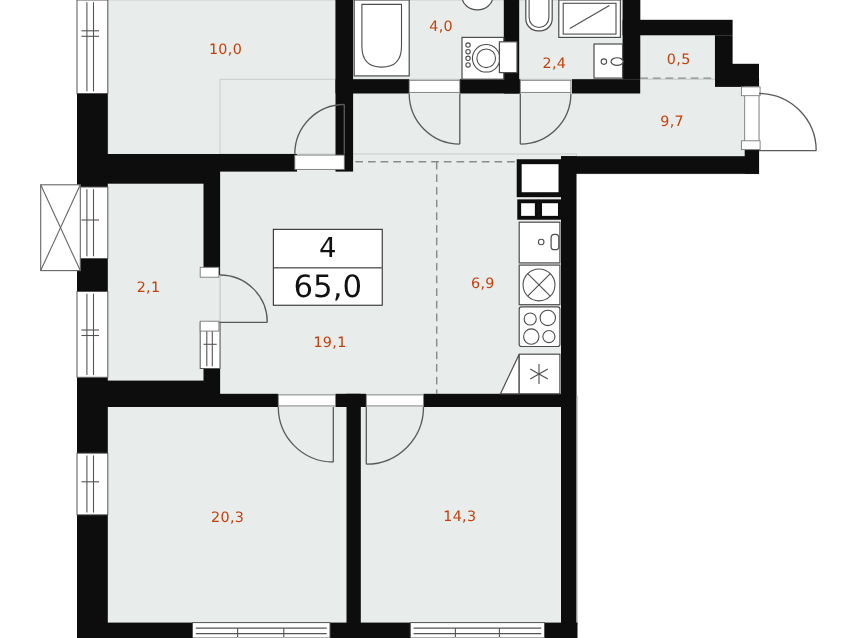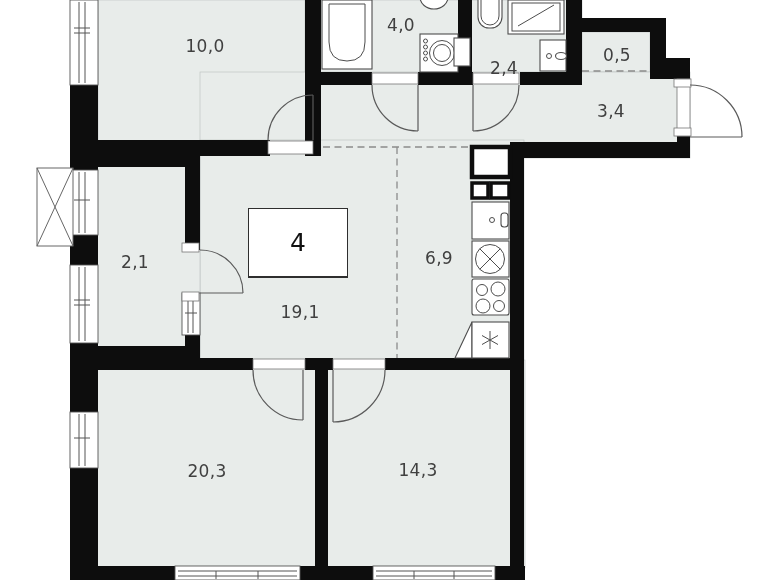--- a/index.html
+++ b/index.html
@@ -20,21 +20,21 @@
   .fixture{fill:#fff;stroke:var(--line);stroke-width:1.1;}
   .fixline{fill:none;stroke:var(--line);stroke-width:1;}
   .door{fill:none;stroke:#5a5a5a;stroke-width:1.2;}
   .sill{fill:#fff;stroke:#777;stroke-width:0.8;}
   .winbox{fill:#fff;stroke:#555;stroke-width:0.9;}
   .winline{fill:none;stroke:#555;stroke-width:1;}
   .vent{fill:#fff;stroke:var(--wall);stroke-width:4.5;}
   .vent2{fill:#fff;stroke:var(--wall);stroke-width:3.5;}
   .lbl{
     position:absolute;transform:translate(-50%,-50%);
-    font-size:17px;color:#404040;letter-spacing:0.3px;white-space:nowrap;
+    font-size:13px;color:#c2410c;letter-spacing:0.3px;white-space:nowrap;
   }
   .summary{
     position:absolute;left:248px;top:208px;width:100px;height:70px;
     background:#fff;border:1.2px solid #2e2e2e;box-sizing:border-box;
     display:flex;flex-direction:column;
   }
   .sum-top{
     flex:1;border-bottom:1px solid #2e2e2e;display:flex;
     align-items:center;justify-content:center;font-size:25px;color:#111;
   }
@@ -270,26 +270,27 @@
     <g>
       <rect x="37" y="168" width="36" height="78" fill="#fff" stroke="#666" stroke-width="1"></rect>
       <line x1="37" y1="168" x2="73" y2="246" stroke="#666" stroke-width="1"></line>
       <line x1="73" y1="168" x2="37" y2="246" stroke="#666" stroke-width="1"></line>
     </g>
   </g>
 </svg>
 
 <div class="lbl" style="left:205px;top:46px">10,0</div>
 <div class="lbl" style="left:401px;top:25px">4,0</div>
-<div class="lbl" style="left:504px;top:68px">2,4</div>
+<div class="lbl" style="left:504px;top:58px">2,4</div>
 <div class="lbl" style="left:617px;top:55px">0,5</div>
-<div class="lbl" style="left:611px;top:111px">3,4</div>
+<div class="lbl" style="left:611px;top:111px">9,7</div>
 <div class="lbl" style="left:135px;top:262px">2,1</div>
 <div class="lbl" style="left:439px;top:258px">6,9</div>
 <div class="lbl" style="left:300px;top:312px">19,1</div>
 <div class="lbl" style="left:207px;top:471px">20,3</div>
 <div class="lbl" style="left:418px;top:470px">14,3</div>
 
 <div class="summary">
   <div class="sum-top">4</div>
+  <div class="sum-bottom">65,0</div>
 </div>
 
 </div>
 
 </body></html>

